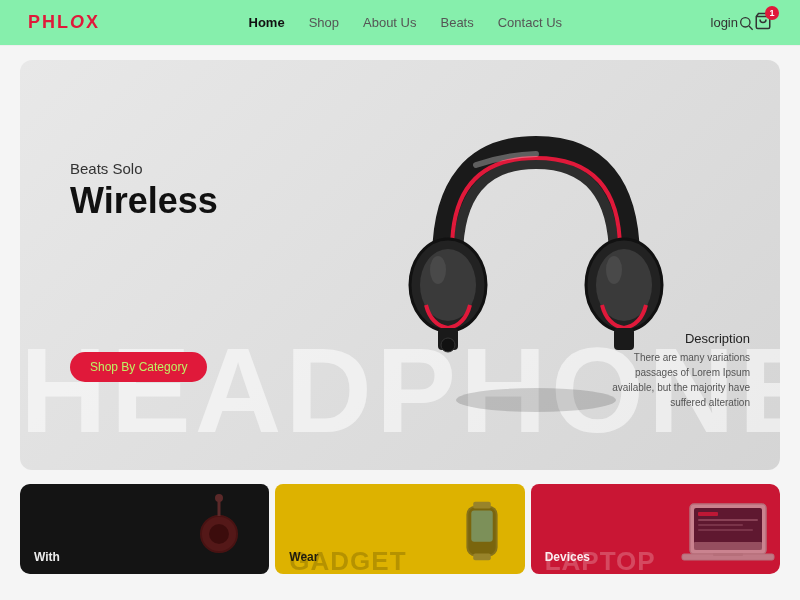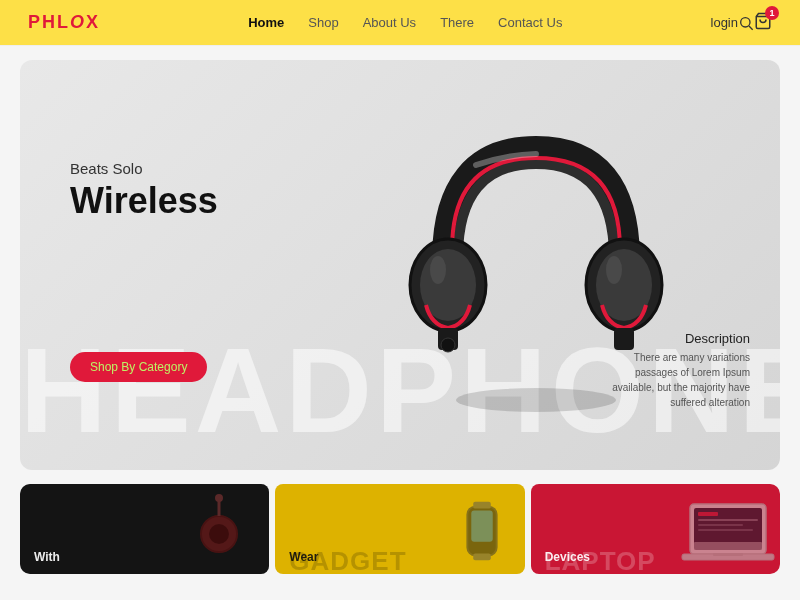--- a/index.html
+++ b/index.html
@@ -11,21 +11,21 @@
       overflow: hidden;
     }
 
     
     header {
       display: flex;
       align-items: center;
       justify-content: space-between;
       padding: 0 28px;
       height: 46px;
-      background: #fde047;
+      background: #86efac;
       border-bottom: 1px solid #eee;
       position: relative;
       z-index: 10;
     }
     nav {
       display: flex;
       gap: 24px;
       align-items: center;
     }
     nav a {
@@ -233,21 +233,21 @@
 <header>
   <div style="display:flex;align-items:center;gap:0;">
     <span style="color:#e0193a;font-size:18px;font-weight:800;letter-spacing:2px;">PHL</span>
       <span style="color:#e0193a;font-size:18px;font-weight:800;letter-spacing:2px;font-style:italic;">O</span>
       <span style="color:#e0193a;font-size:18px;font-weight:800;letter-spacing:2px;">X</span>
   </div>
   <nav>
     <a href="#" style="font-weight:700;font-size:13px;color:#111;text-decoration:none;">Home</a>
     <a href="#" style="font-size:13px;color:#555;text-decoration:none;">Shop</a>
     <a href="#" style="font-size:13px;color:#555;text-decoration:none;">About Us</a>
-    <a href="#" style="font-size:13px;color:#555;text-decoration:none;">There</a>
+    <a href="#" style="font-size:13px;color:#555;text-decoration:none;">Beats</a>
     <a href="#" style="font-size:13px;color:#555;text-decoration:none;">Contact Us</a>
   </nav>
   <div class="header-actions">
     <span>login</span>
     <svg class="search-icon-svg" viewBox="0 0 24 24">
       <circle cx="11" cy="11" r="7"></circle>
       <line x1="16.5" y1="16.5" x2="22" y2="22"></line>
     </svg>
     <div class="cart-icon-wrap">
       <svg class="cart-svg" viewBox="0 0 24 24">

